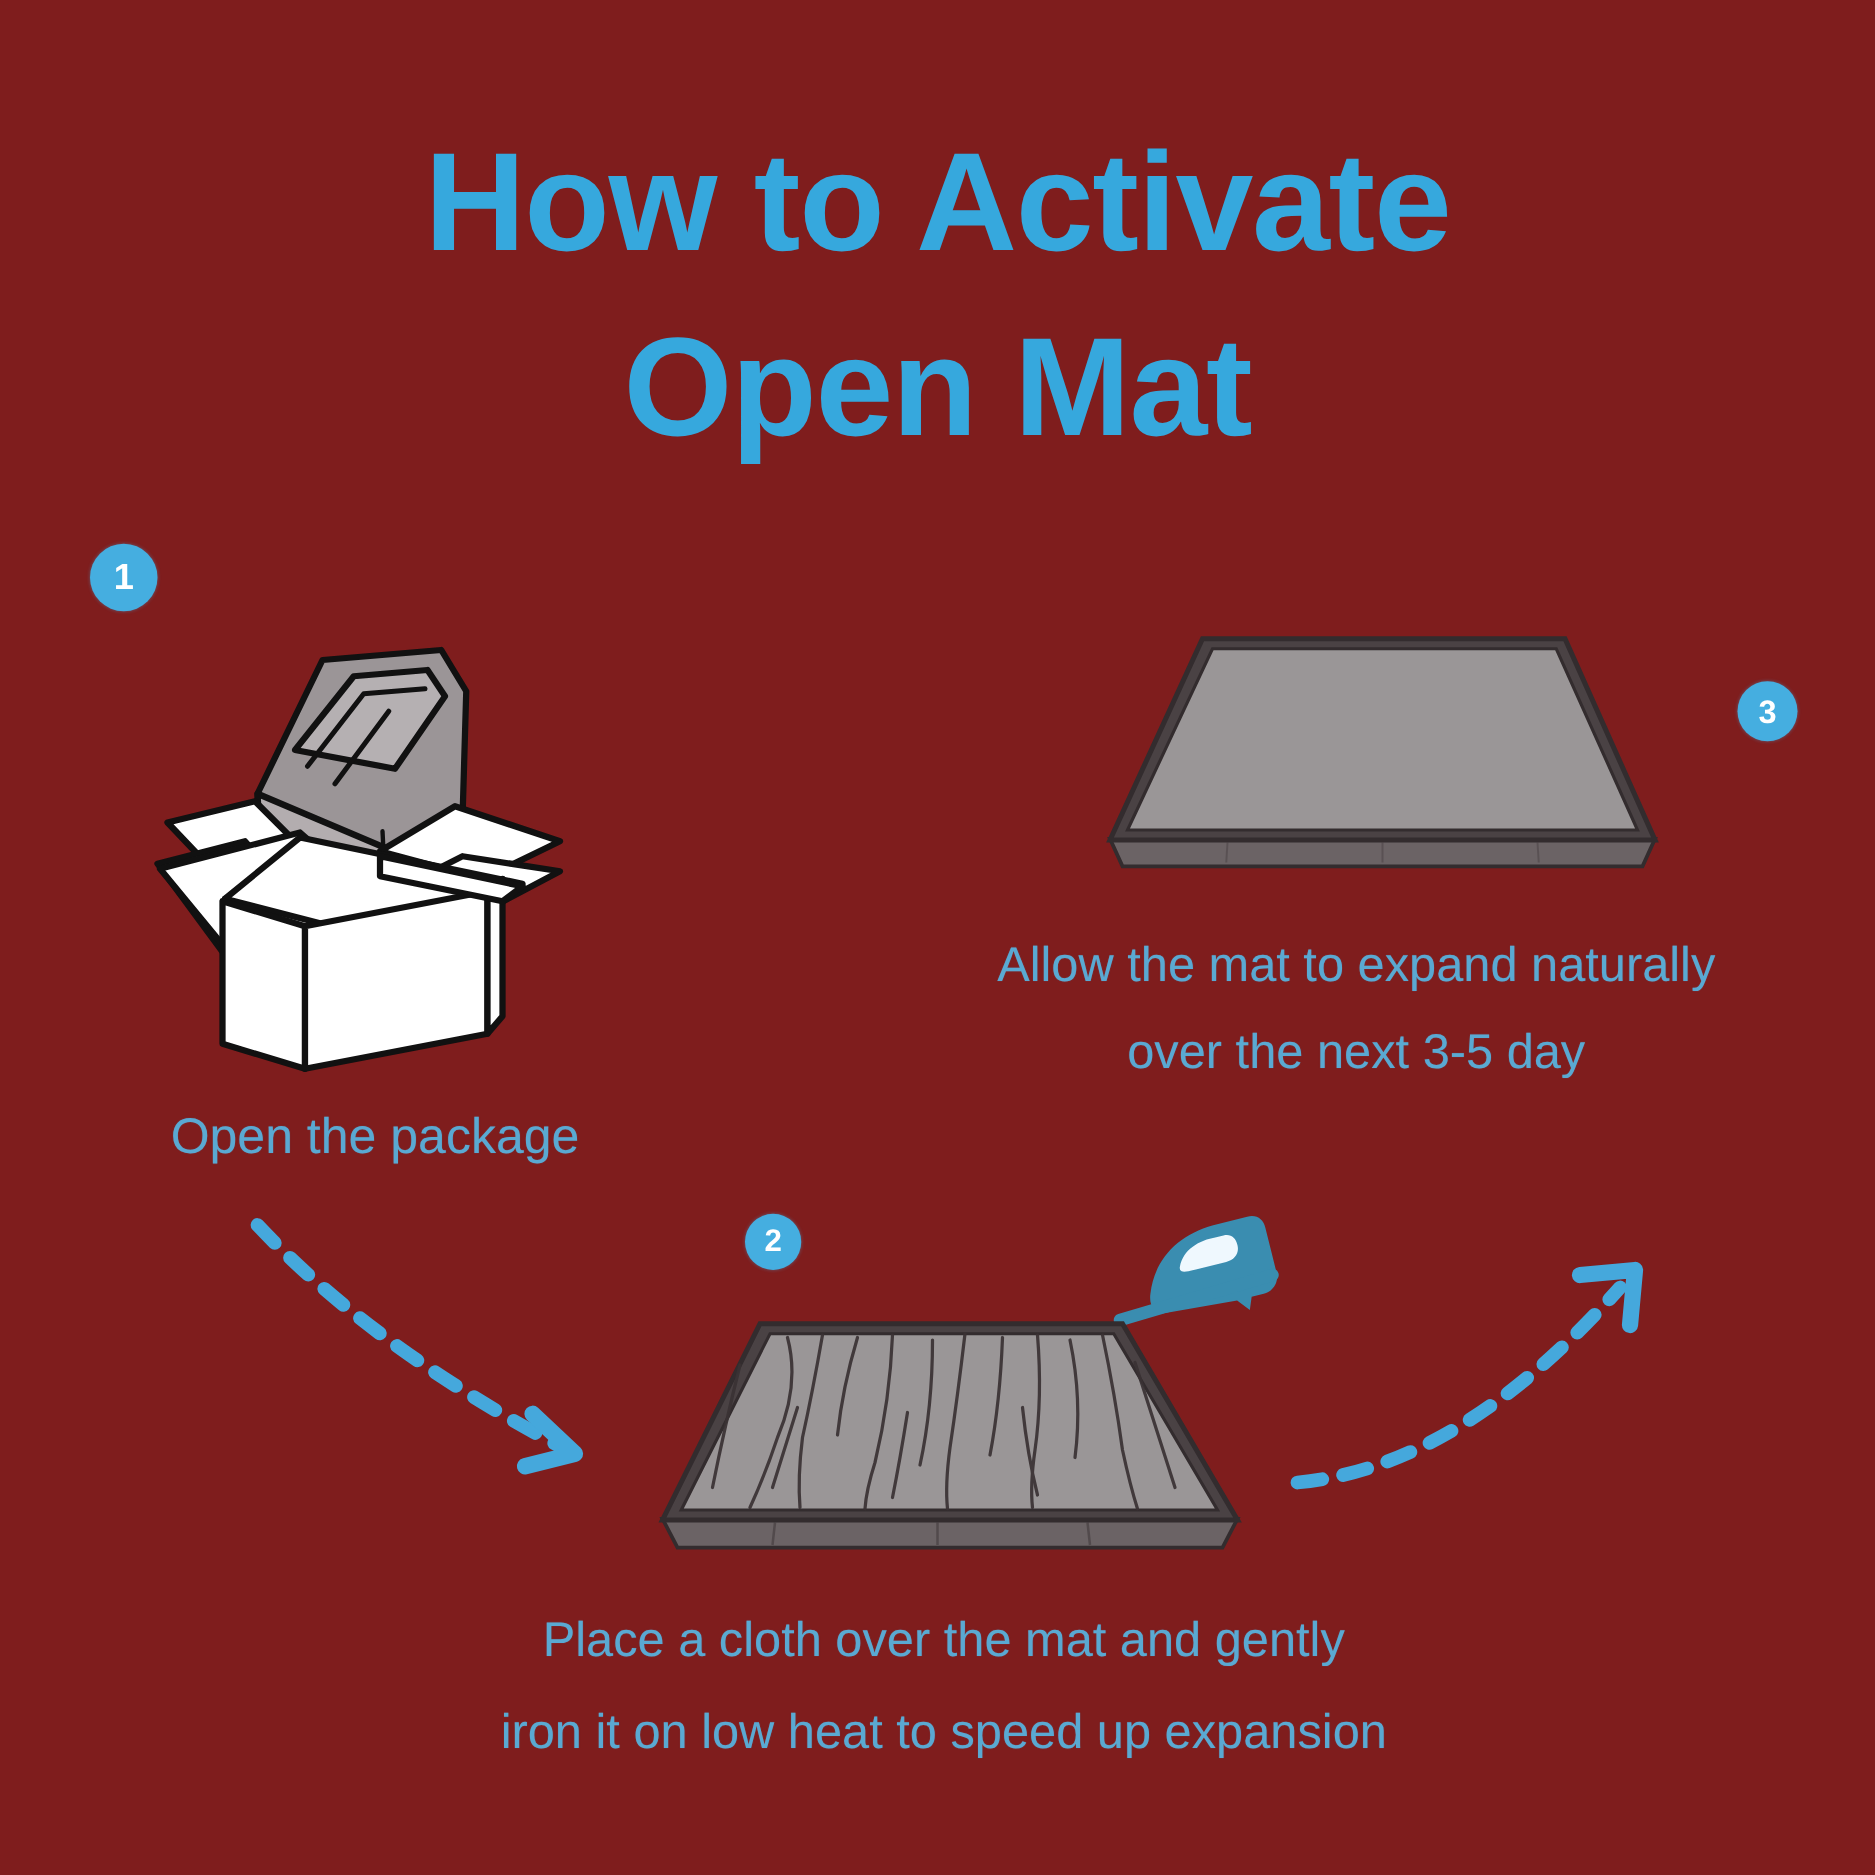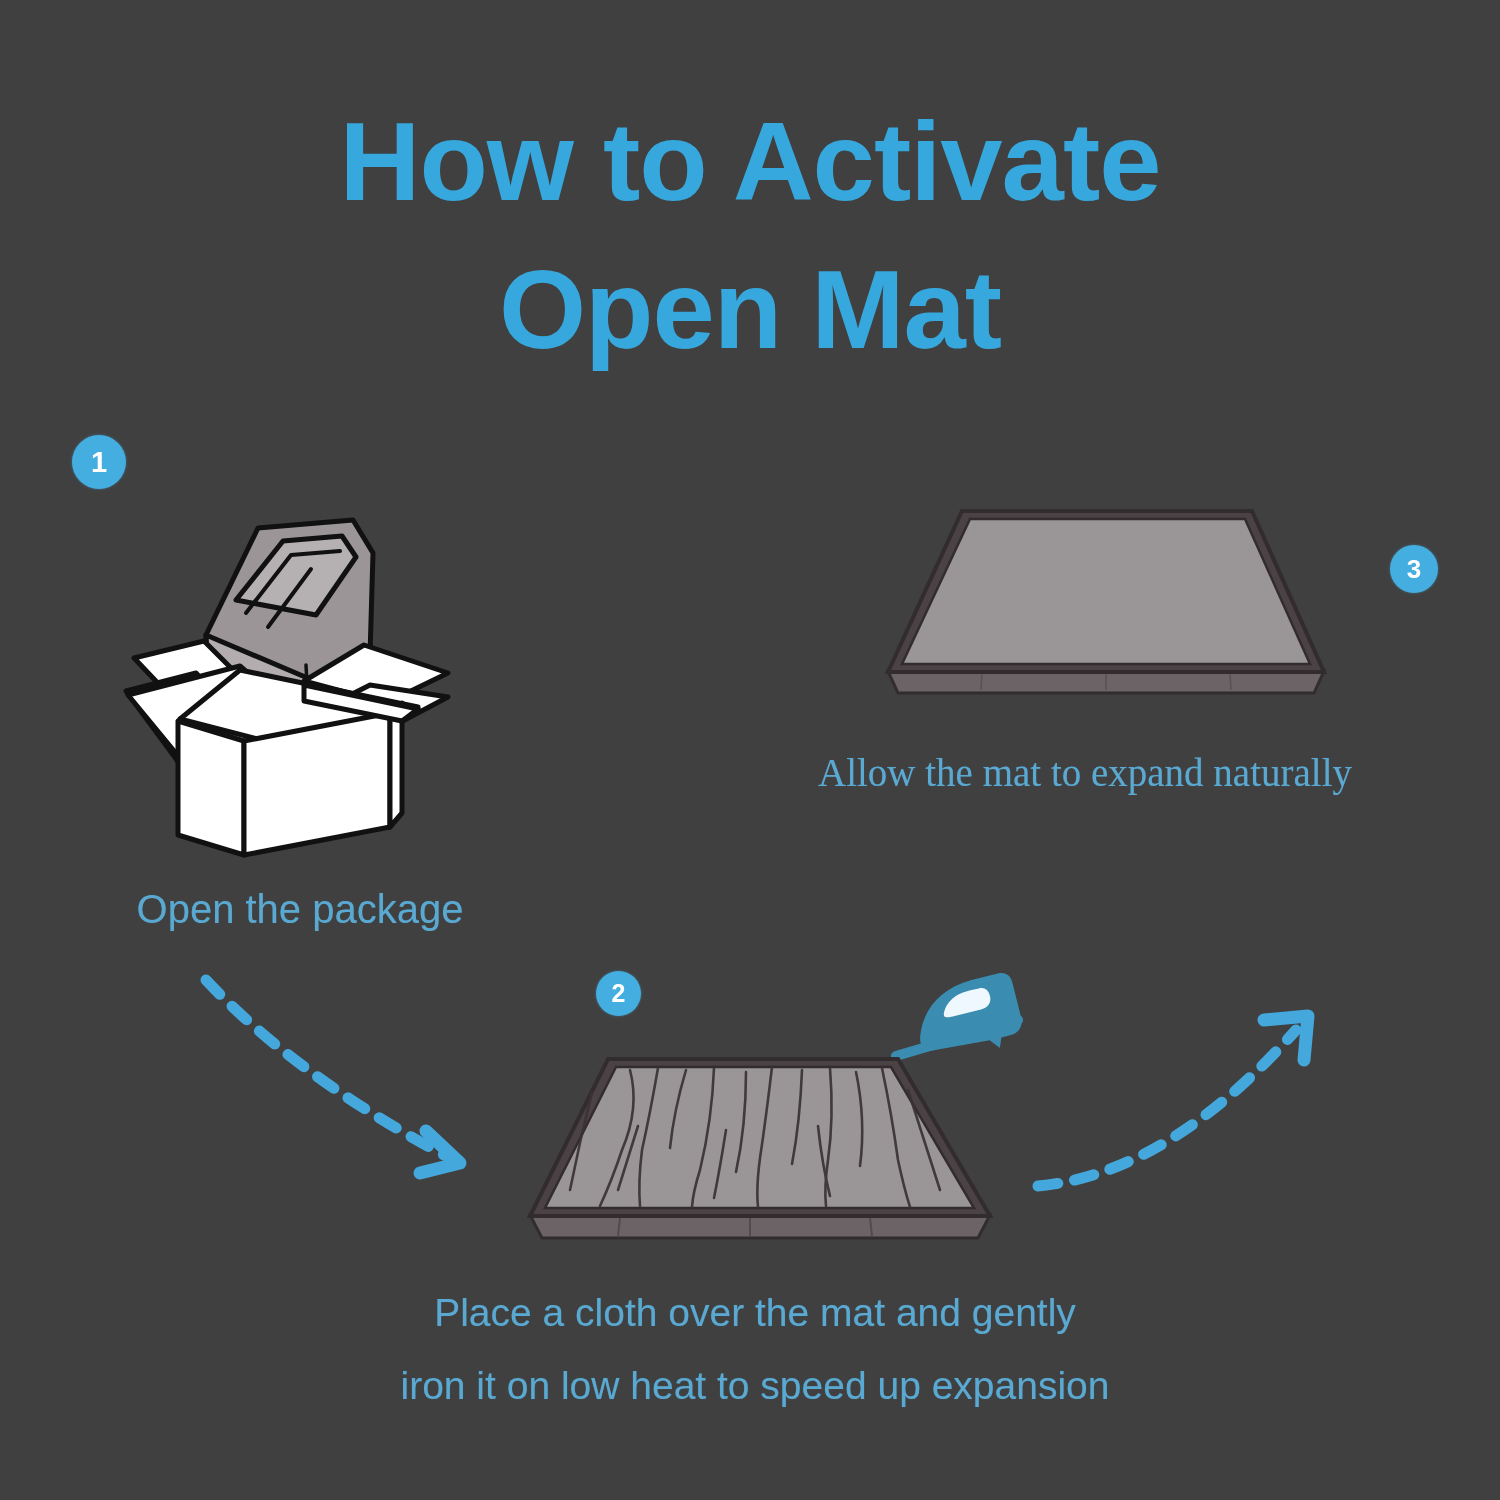--- a/index.html
+++ b/index.html
@@ -10,21 +10,21 @@
     width: 1500px;
     height: 1500px;
     background: #eff8fe;
     font-family: "Liberation Sans", sans-serif;
     overflow: hidden;
   }
   #stage {
     position: relative;
     width: 1500px;
     height: 1500px;
-    background: #404040;
+    background: #7f1d1d;
   }
 
   
   .title-block {
     position: absolute;
     left: 0;
     top: 88px;
     width: 1500px;
     text-align: center;
   }
@@ -65,21 +65,20 @@
     line-height: 1.45;
     text-shadow: 0 0 1px rgba(90,169,210,0.35);
   }
   #caption-1 {
     left: 40px; top: 880px; width: 520px;
     font-size: 40px;
   }
   #caption-3 {
     left: 690px; top: 745px; width: 790px;
     font-size: 39px;
-    font-family: Liberation Serif, serif;
   }
   #caption-3 .cap-line { display: block; margin-bottom: 12px; }
   #caption-2 {
     left: 250px; top: 1285px; width: 1010px;
     font-size: 39px;
   }
   #caption-2 .cap-line { display: block; margin-bottom: 16px; text-align: center; }
 
   
   .illus { position: absolute; }
@@ -229,15 +228,16 @@
       <g stroke="#3a3234" stroke-width="1.6" opacity="0.35">
         <path d="M120 189 L119 205" fill="none"></path>
         <path d="M244 189 L244 205" fill="none"></path>
         <path d="M368 189 L369 205" fill="none"></path>
       </g>
     </svg>
   </div>
 
   <div class="caption" id="caption-3">
     <span class="cap-line">Allow the mat to expand naturally</span>
+    <span class="cap-line">over the next 3-5 day</span>
   </div>
 
 </div>
 
 </body></html>

